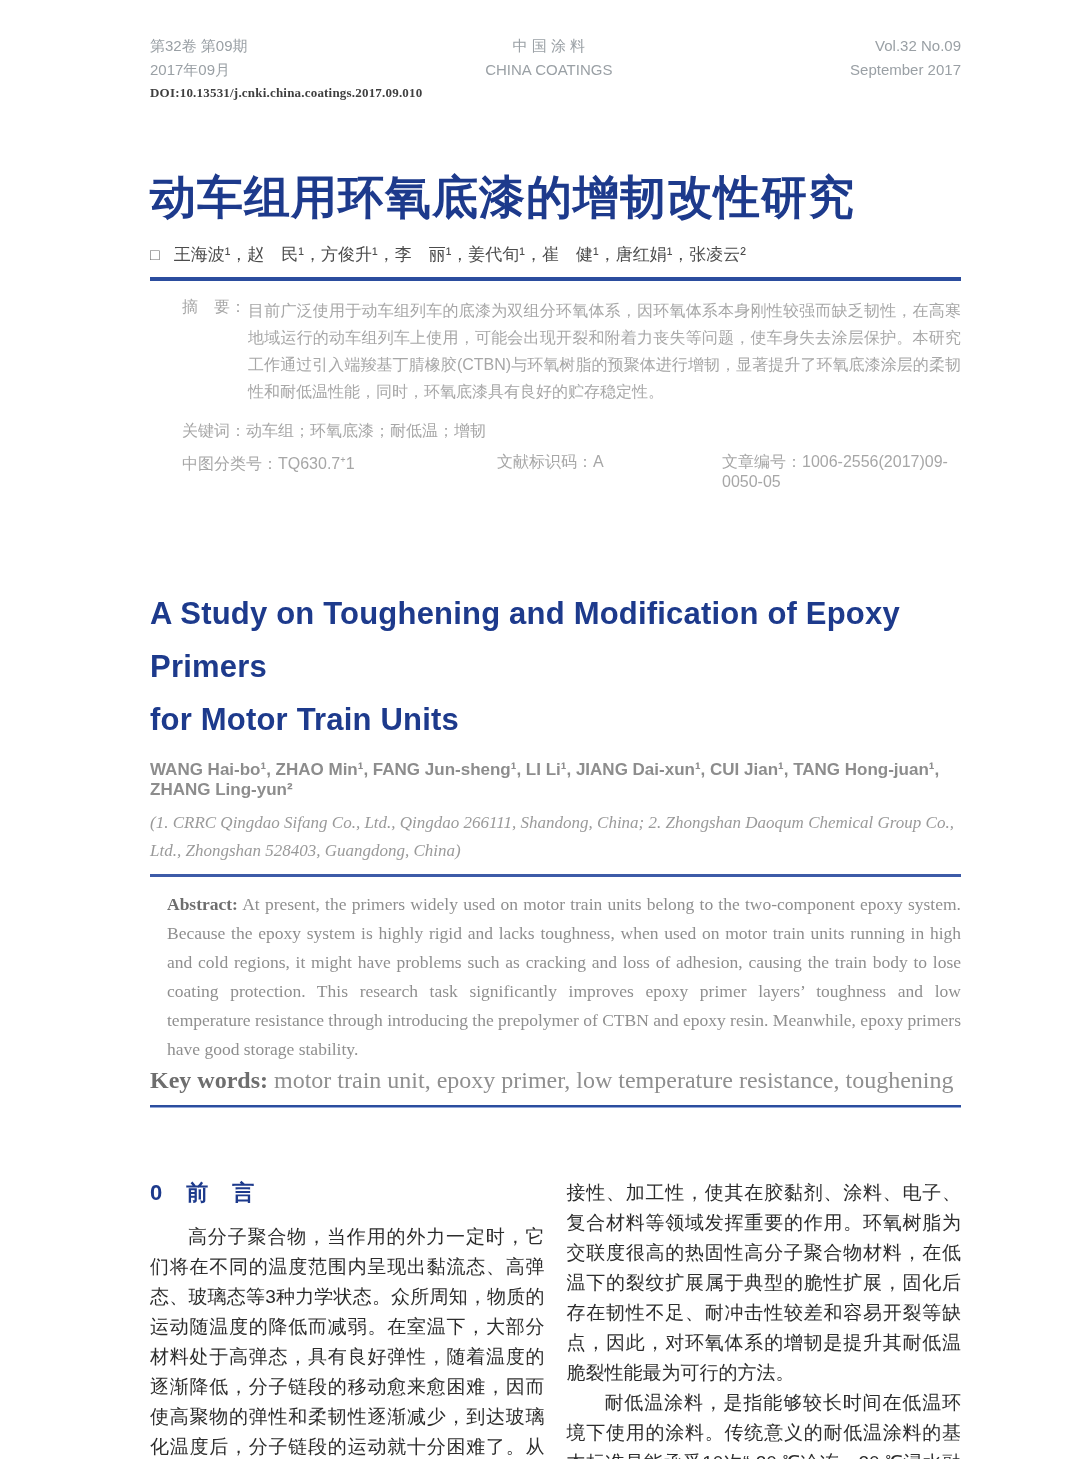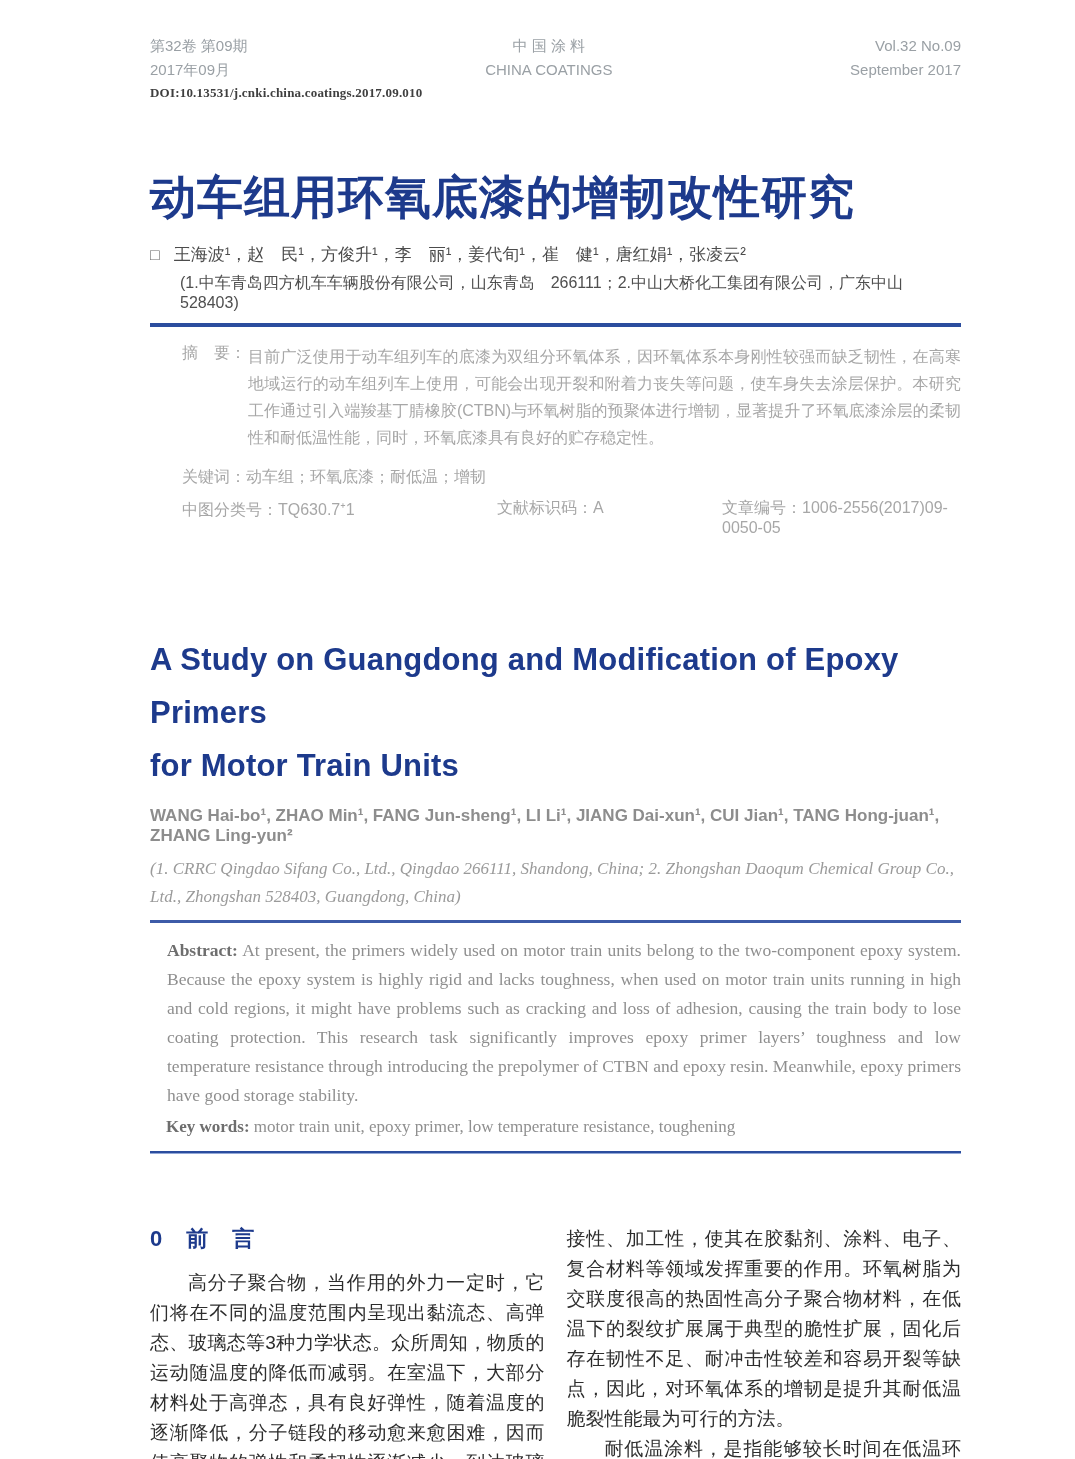--- a/index.html
+++ b/index.html
@@ -41,21 +41,21 @@
   .class-row .c3 { flex: 1; }
 
   
   .en-block { margin-top: 96px; }
   .en-title { color: #1d3a8c; font-size: 31px; font-weight: 800; line-height: 53px; letter-spacing: 0.2px; }
   .en-authors { margin-top: 14px; color: #8d8d8d; font-size: 17px; font-weight: bold; }
   .en-affiliation { margin-top: 9px; color: #9a9a9a; font-size: 17px; line-height: 28px; font-family: "Liberation Serif", serif; font-style: italic; }
   .rule-mid { margin-top: 9px; height: 3px; background: #3d5ba8; }
   .en-abstract { margin-top: 13px; font-family: "Liberation Serif", serif; color: #8f8f8f; font-size: 17.5px; line-height: 29px; text-align: justify; margin-left: 17px; }
   .en-abstract b, .en-keywords b { color: #6e6e6e; }
-  .en-keywords { margin-top: 2px; font-family: "Liberation Serif", serif; color: #8f8f8f; font-size: 17px; line-height: 29px; margin-left: 16px; }
+  .en-keywords { margin-top: 2px; font-family: "Liberation Serif", serif; color: #8f8f8f; font-size: 24px; line-height: 29px; }
   .rule-double { margin-top: 10px; height: 1px; border-top: 2px solid #2b4d9e; border-bottom: 1px solid #93a8d8; background: #ffffff; }
 
   
   .body-section { margin-top: 70px; display: flex; gap: 22px; }
   .col { flex: 1 1 0; color: #2d2d2d; font-size: 19px; line-height: 30px; text-align: justify; }
   .section-heading { color: #1d3a8c; font-size: 22px; font-weight: 800; margin-bottom: 14px; letter-spacing: 1px; }
   .col p.indent { text-indent: 2em; }
   .col p { text-align: justify; }
 </style>
 </head>
@@ -77,41 +77,40 @@
       <div>September  2017</div>
     </div>
   </div>
   <div class="doi-line">DOI:10.13531/j.cnki.china.coatings.2017.09.010</div>
 
   <h1 class="cn-title">动车组用环氧底漆的增韧改性研究</h1>
   <div class="cn-authors">
     <span class="author-marker">□</span>
     <span>王海波¹，赵　民¹，方俊升¹，李　丽¹，姜代旬¹，崔　健¹，唐红娟¹，张凌云²</span>
   </div>
-  <div class="cn-affiliation">(1.中车青岛四方机车车辆股份有限公司，山东青岛　266111；2.中山大桥化工集团有限公司，广东中山　528403)</div>
   <div class="rule-thick"></div>
 
   <div class="cn-meta">
     <div class="abstract-row">
       <span class="abstract-label">摘　要：</span>
       <span class="abstract-text">目前广泛使用于动车组列车的底漆为双组分环氧体系，因环氧体系本身刚性较强而缺乏韧性，在高寒地域运行的动车组列车上使用，可能会出现开裂和附着力丧失等问题，使车身失去涂层保护。本研究工作通过引入端羧基丁腈橡胶(CTBN)与环氧树脂的预聚体进行增韧，显著提升了环氧底漆涂层的柔韧性和耐低温性能，同时，环氧底漆具有良好的贮存稳定性。</span>
     </div>
     <div class="keywords-row">
       <span>关键词：</span><span>动车组；环氧底漆；耐低温；增韧</span>
     </div>
     <div class="class-row">
       <span class="c1"><span>中图分类号：</span><span>TQ630.7⁺1</span></span>
       <span class="c2"><span>文献标识码：</span><span>A</span></span>
       <span class="c3"><span>文章编号：</span><span>1006-2556(2017)09-0050-05</span></span>
     </div>
   </div>
 
   <div class="en-block">
     <div class="en-title">
-      <div>A Study on Guangdong and Modification of Epoxy Primers</div>
+      <div>A Study on Toughening and Modification of Epoxy Primers</div>
       <div>for Motor Train Units</div>
     </div>
     <div class="en-authors">WANG Hai-bo¹, ZHAO Min¹, FANG Jun-sheng¹, LI Li¹, JIANG Dai-xun¹, CUI Jian¹, TANG Hong-juan¹, ZHANG Ling-yun²</div>
     <div class="en-affiliation">(1. CRRC Qingdao Sifang Co., Ltd., Qingdao 266111, Shandong, China; 2. Zhongshan Daoqum Chemical Group Co., Ltd., Zhongshan 528403, Guangdong, China)</div>
     <div class="rule-mid"></div>
     <div class="en-abstract">
       <b>Abstract:</b>
       <span>At present, the primers widely used on motor train units belong to the two-component epoxy system. Because the epoxy system is highly rigid and lacks toughness, when used on motor train units running in high and cold regions, it might have problems such as cracking and loss of adhesion, causing the train body to lose coating protection. This research task significantly improves epoxy primer layers’ toughness and low temperature resistance through introducing the prepolymer of CTBN and epoxy resin. Meanwhile, epoxy primers have good storage stability.</span>
     </div>
     <div class="en-keywords">

